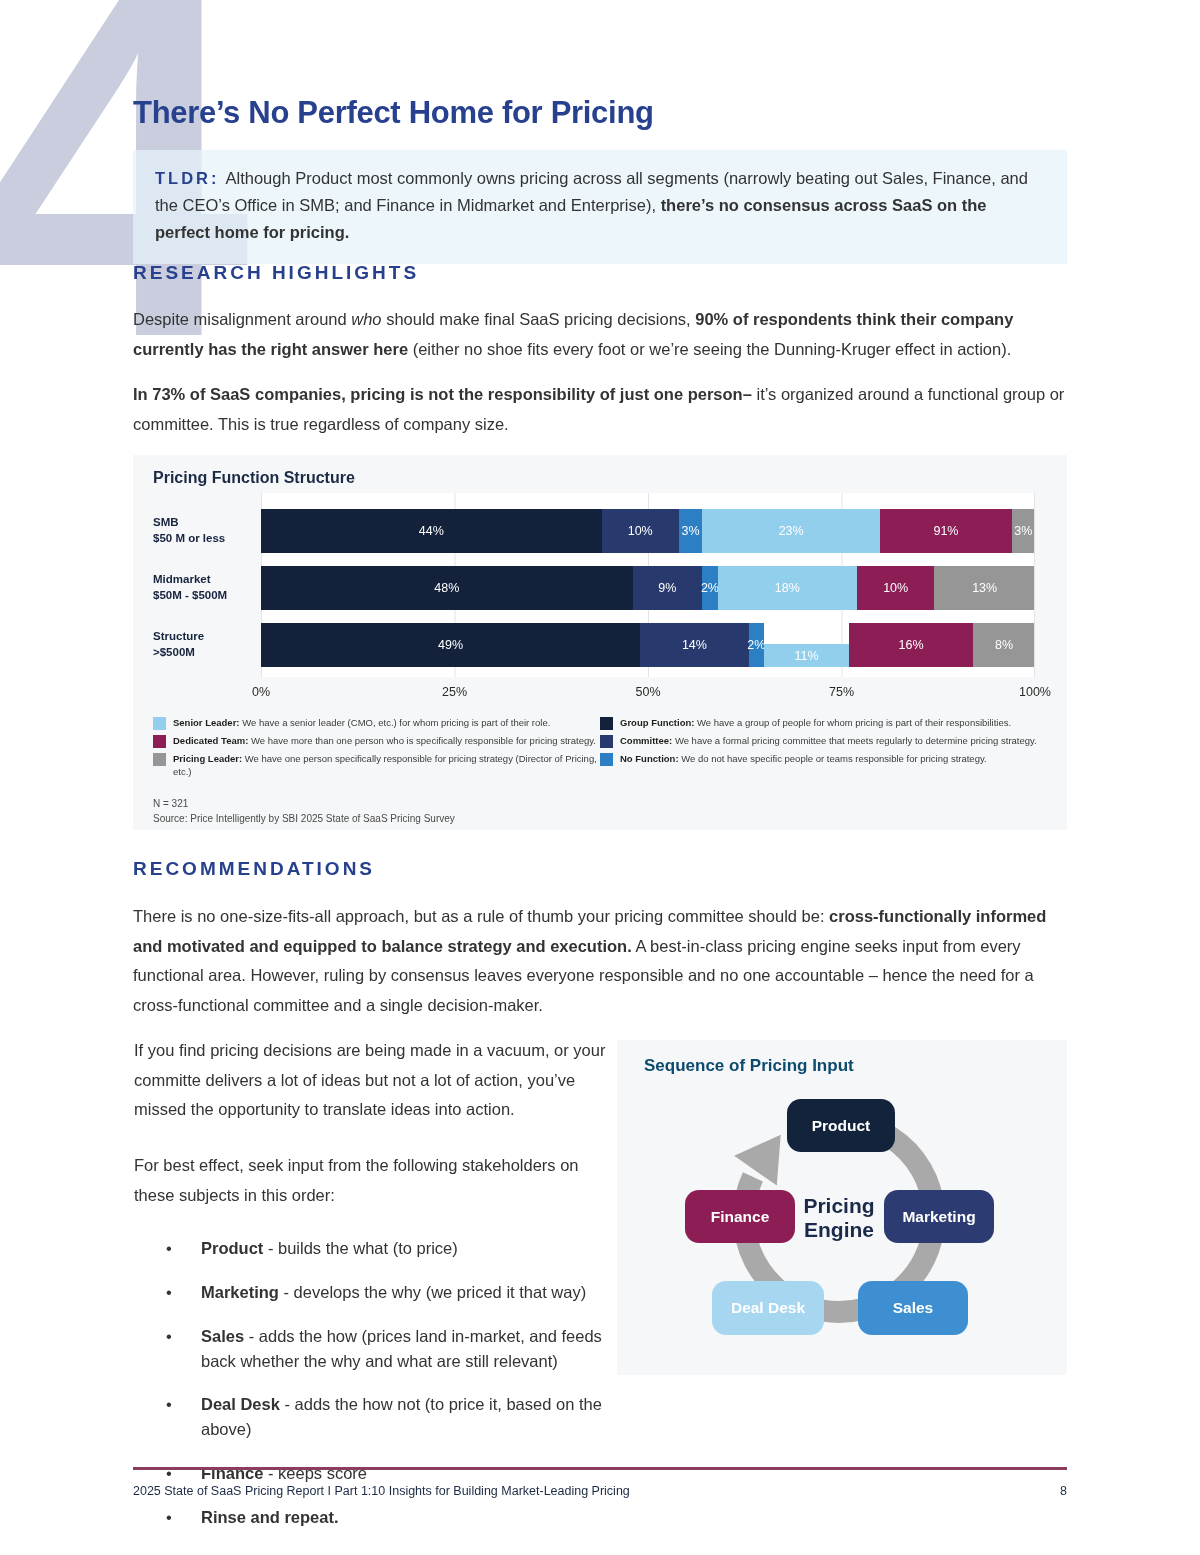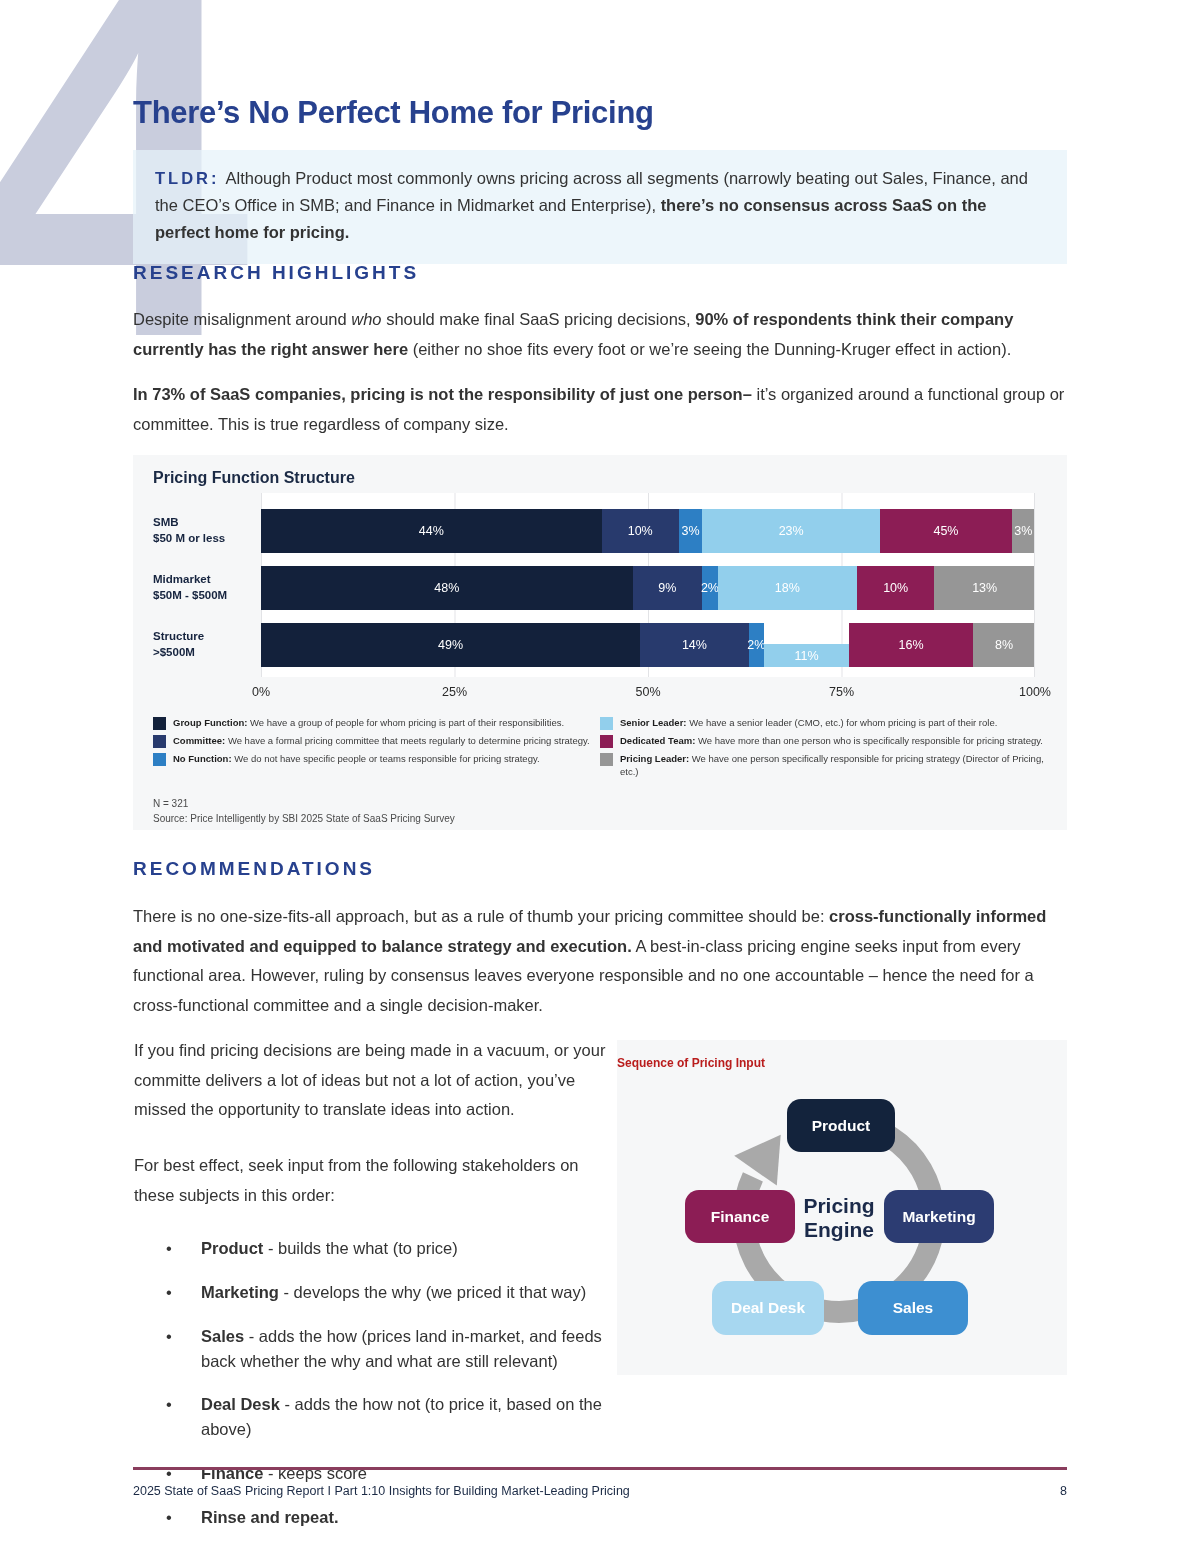--- a/index.html
+++ b/index.html
@@ -56,21 +56,21 @@
   
   .left-col { left:134px; top:1036px; width:487px; }
   .left-col .para { position:static; margin-bottom:26px; }
   .stakeholder-list { list-style:none; margin-top:2px; }
   .stakeholder-list li { position:relative; padding-left:67px; font-size:16.5px; line-height:1.5;
     color:#333; margin-bottom:19px; }
   .stakeholder-list li .marker { position:absolute; left:32px; top:0; }
 
   
   .diagram-panel { left:617px; top:1040px; width:450px; height:335px; background:#f6f7f8; }
-  .diagram-title { position:absolute; left:0; top:16px; font-size:12px; font-weight:bold; color:#b91c1c; }
+  .diagram-title { position:absolute; left:27px; top:16px; font-size:17px; font-weight:bold; color:#0c4a6e; }
   .diagram-canvas { position:absolute; inset:0; }
   .dnode { position:absolute; border-radius:14px; color:#fff; font-weight:bold; font-size:15.5px;
     display:flex; align-items:center; justify-content:center; }
   .dnode-product  { left:170px; top:59px;  width:108px; height:53px; }
   .dnode-marketing{ left:267px; top:150px; width:110px; height:53px; }
   .dnode-sales    { left:241px; top:241px; width:110px; height:54px; }
   .dnode-dealdesk { left:95px;  top:241px; width:112px; height:54px; }
   .dnode-finance  { left:68px;  top:150px; width:110px; height:53px; }
   .d-center { position:absolute; left:168px; top:154px; width:108px; text-align:center;
     font-size:21px; font-weight:bold; color:#1b2a4a; line-height:1.15; }
@@ -105,21 +105,21 @@
           <div class="crow">
             <div class="crow-label">
               <div>SMB</div>
               <div>$50 M or less</div>
             </div>
             <div class="cbar">
               <div class="cseg" style="width: 44%; background: rgb(19, 33, 59);">44%</div>
               <div class="cseg" style="width: 10%; background: rgb(40, 58, 109);">10%</div>
               <div class="cseg" style="width: 3%; background: rgb(45, 127, 196);">3%</div>
               <div class="cseg" style="width: 23%; background: rgb(146, 207, 236); text-align: center;">23%</div>
-              <div class="cseg" style="width: 17%; background: rgb(140, 29, 85);">45%</div>
+              <div class="cseg" style="width: 17%; background: rgb(140, 29, 85);">91%</div>
               <div class="cseg" style="width: 3%; background: rgb(150, 150, 150);">3%</div>
             </div>
           </div>
           <div class="crow">
             <div class="crow-label">
               <div>Midmarket</div>
               <div>$50M - $500M</div>
             </div>
             <div class="cbar">
               <div class="cseg" style="width: 48%; background: rgb(19, 33, 59);">48%</div>
@@ -149,44 +149,44 @@
     <div class="chart-axis">
         <span class="tick" style="left: 0%;">0%</span>
         <span class="tick" style="left: 25%;">25%</span>
         <span class="tick" style="left: 50%;">50%</span>
         <span class="tick" style="left: 75%;">75%</span>
         <span class="tick" style="left: 100%;">100%</span>
       </div>
     <div class="chart-legend">
       <div class="leg-col">
           <div class="leg-item">
+            <span class="leg-swatch" style="background: rgb(146, 207, 236);"></span>
+            <span class="leg-text"><b>Senior Leader:</b> We have a senior leader (CMO, etc.) for whom pricing is part of their role.</span>
+          </div>
+          <div class="leg-item">
+            <span class="leg-swatch" style="background: rgb(140, 29, 85);"></span>
+            <span class="leg-text"><b>Dedicated Team:</b> We have more than one person who is specifically responsible for pricing strategy.</span>
+          </div>
+          <div class="leg-item">
+            <span class="leg-swatch" style="background: rgb(150, 150, 150);"></span>
+            <span class="leg-text"><b>Pricing Leader:</b> We have one person specifically responsible for pricing strategy (Director of Pricing, etc.)</span>
+          </div>
+        </div>
+      <div class="leg-col">
+          <div class="leg-item">
             <span class="leg-swatch" style="background: rgb(19, 33, 59);"></span>
             <span class="leg-text"><b>Group Function:</b> We have a group of people for whom pricing is part of their responsibilities.</span>
           </div>
           <div class="leg-item">
             <span class="leg-swatch" style="background: rgb(40, 58, 109);"></span>
             <span class="leg-text"><b>Committee:</b> We have a formal pricing committee that meets regularly to determine pricing strategy.</span>
           </div>
           <div class="leg-item">
             <span class="leg-swatch" style="background: rgb(45, 127, 196);"></span>
             <span class="leg-text"><b>No Function:</b> We do not have specific people or teams responsible for pricing strategy.</span>
-          </div>
-        </div>
-      <div class="leg-col">
-          <div class="leg-item">
-            <span class="leg-swatch" style="background: rgb(146, 207, 236);"></span>
-            <span class="leg-text"><b>Senior Leader:</b> We have a senior leader (CMO, etc.) for whom pricing is part of their role.</span>
-          </div>
-          <div class="leg-item">
-            <span class="leg-swatch" style="background: rgb(140, 29, 85);"></span>
-            <span class="leg-text"><b>Dedicated Team:</b> We have more than one person who is specifically responsible for pricing strategy.</span>
-          </div>
-          <div class="leg-item">
-            <span class="leg-swatch" style="background: rgb(150, 150, 150);"></span>
-            <span class="leg-text"><b>Pricing Leader:</b> We have one person specifically responsible for pricing strategy (Director of Pricing, etc.)</span>
           </div>
         </div>
     </div>
     <div class="chart-notes">
       <div>N = 321</div>
       <div>Source: Price Intelligently by SBI 2025 State of SaaS Pricing Survey</div>
     </div>
   </div>
 
   <h2 class="layer section-heading h-reco">RECOMMENDATIONS</h2>

